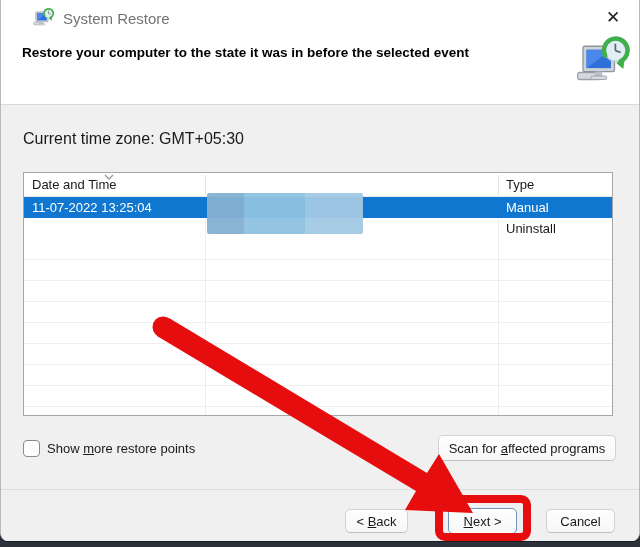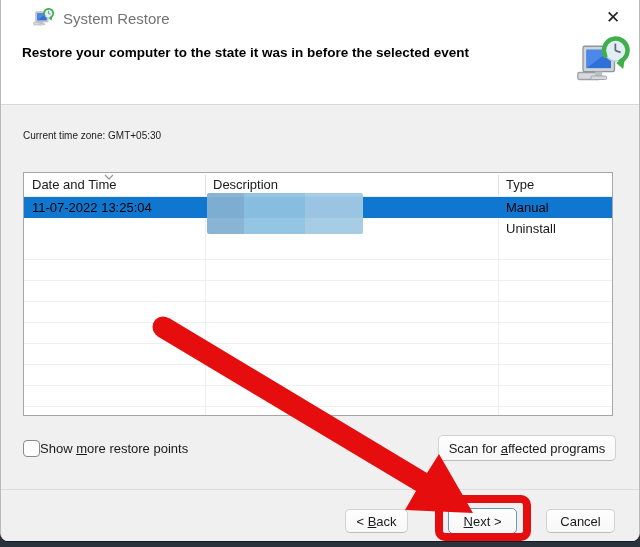--- a/index.html
+++ b/index.html
@@ -11,46 +11,46 @@
   
   .headzone{position:absolute;left:0;top:0;width:100%;height:104px;background:#ffffff;border-bottom:1px solid #d8d8d8;}
   .titlebar{position:absolute;left:0;top:0;width:100%;height:36px;}
   .app-icon{position:absolute;left:32px;top:7px;width:22px;height:22px;}
   .title{position:absolute;left:62px;top:10px;font-size:15px;color:#737373;}
   .close-btn{position:absolute;right:14px;top:6px;width:24px;height:24px;border:none;background:transparent;
              cursor:pointer;font-size:17px;line-height:24px;color:#222;padding:0;text-align:center;}
   .heading{position:absolute;left:21px;top:45px;font-size:13.5px;font-weight:bold;color:#000;width:520px;}
   .big-icon{position:absolute;right:7px;top:34px;width:56px;height:56px;}
   
-  .timezone{position:absolute;left:22px;top:130px;font-size:10px;color:#1a1a1a;}
+  .timezone{position:absolute;left:22px;top:130px;font-size:16px;color:#1a1a1a;}
   .rtable{position:absolute;left:22px;top:172px;width:590px;height:244px;background:#ffffff;
           border:1px solid #a6a6a6;box-sizing:border-box;padding-left:8px;}
   .thead{position:absolute;left:0;top:0;width:100%;height:24px;background:#fff;border-bottom:1px solid #ececec;box-sizing:border-box;}
   .th{position:absolute;top:0;height:24px;line-height:24px;font-size:13px;color:#1a1a1a;padding-left:8px;box-sizing:border-box;}
   .th-date{left:0;width:181px;}
   .th-desc{left:181px;width:293px;}
   .th-type{left:474px;width:114px;}
   .sort-chevron{position:absolute;left:80px;top:1px;width:10px;height:6px;}
   .hsep{position:absolute;top:2px;width:1px;height:20px;background:#e2e2e2;}
   .tbody-grid{position:absolute;left:0;top:66px;right:0;bottom:0;
       background:repeating-linear-gradient(to bottom,transparent 0px,transparent 20px,#efefef 20px,#efefef 21px);}
   .vline{position:absolute;top:24px;bottom:0;width:1px;background:#ededed;}
   .v1{left:181px;} .v2{left:474px;}
   .trow{position:absolute;left:0;width:100%;height:21px;font-size:13px;color:#1a1a1a;}
   .trow .c-date{position:absolute;left:8px;top:0;line-height:21px;}
   .trow .c-type{position:absolute;left:482px;top:0;line-height:21px;}
-  .row1{top:24px;background:#0f77d0;color:#000000;}
+  .row1{top:24px;background:#0f77d0;color:#ffffff;}
   .row2{top:45px;}
   .redaction{position:absolute;left:183px;top:20px;width:156px;height:41px;border-radius:2px;
       background:linear-gradient(90deg,#84b0d2 0%,#84b0d2 24%,#8ec2e1 24%,#8ec2e1 63%,#a2c9e3 63%,#a2c9e3 100%);
       opacity:.95;}
   
   .cbrow{position:absolute;left:22px;top:438px;height:20px;display:flex;align-items:center;}
   .checkbox{width:15px;height:15px;border:1px solid #8a8a8a;border-radius:4px;background:#fdfdfd;display:inline-block;}
-  .cblabel{font-size:13px;color:#1a1a1a;}
+  .cblabel{margin-left:7px;font-size:13px;color:#1a1a1a;}
   .btn{font-family:"Liberation Sans","DejaVu Sans",sans-serif;font-size:13px;color:#1a1a1a;
        background:linear-gradient(#fefefe,#f7f7f7);border:1px solid #d2d2d2;border-bottom-color:#bdbdbd;
        border-radius:5px;cursor:pointer;}
   .scan-btn{position:absolute;left:437px;top:435px;width:178px;height:26px;}
   
   .footer{position:absolute;left:0;top:489px;width:100%;height:52px;border-top:1px solid #dcdcdc;background:#f0f0f0;}
   .back-btn{position:absolute;left:344px;top:19px;width:63px;height:24px;}
   .next-btn{position:absolute;left:447px;top:18px;width:69px;height:26px;border:1px solid #6f96b8;
             box-shadow:inset 0 0 0 1px #ffffff;}
   .cancel-btn{position:absolute;left:545px;top:19px;width:69px;height:24px;}
@@ -111,23 +111,20 @@
     <div class="timezone">Current time zone: GMT+05:30</div>
 
     <div class="rtable">
       <div class="thead">
         <div class="th th-date">
           <span>Date and Time</span>
           <svg class="sort-chevron" viewBox="0 0 10 6">
             <polyline points="1,1 5,5 9,1" fill="none" stroke="#9a9a9a" stroke-width="1.3"></polyline>
           </svg>
         </div>
-        <div class="th th-desc">
-          <span>Description</span>
-        </div>
         <div class="th th-type">
           <span>Type</span>
         </div>
         <div class="hsep" style="left:181px"></div>
         <div class="hsep" style="left:474px"></div>
       </div>
 
       <div class="tbody-grid"></div>
       <div class="vline v1"></div>
       <div class="vline v2"></div>

